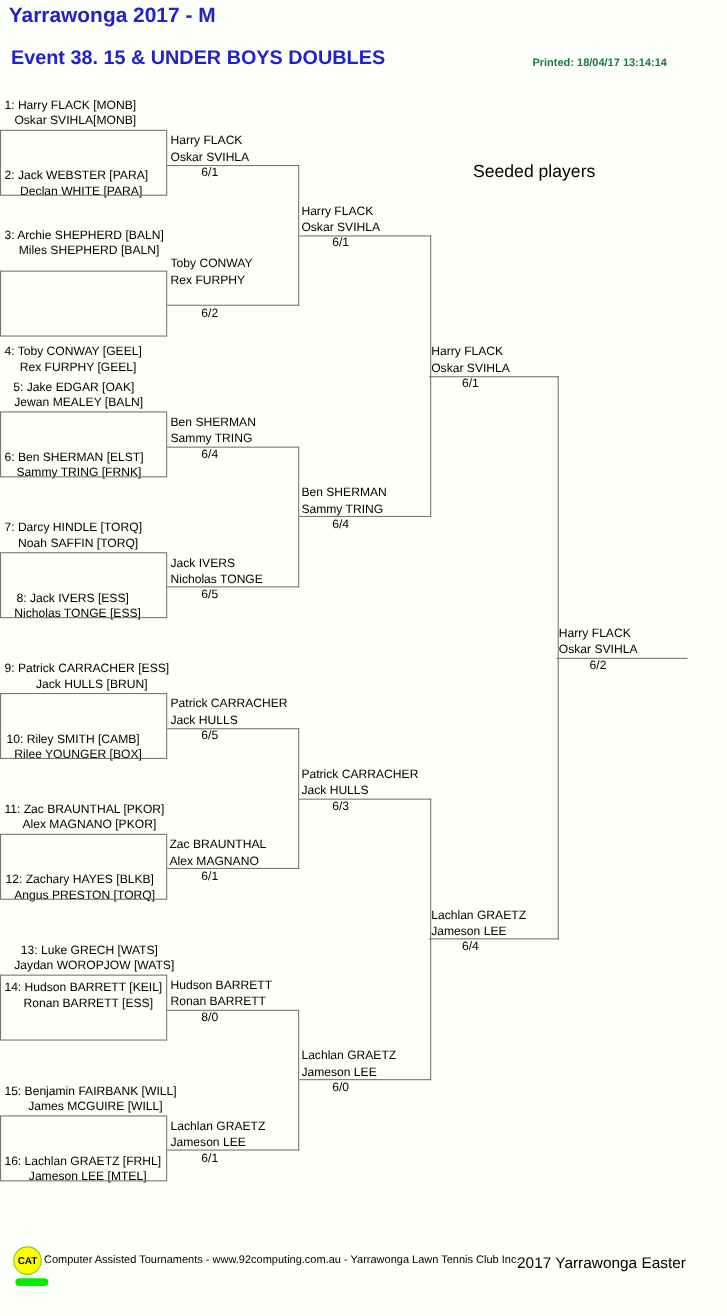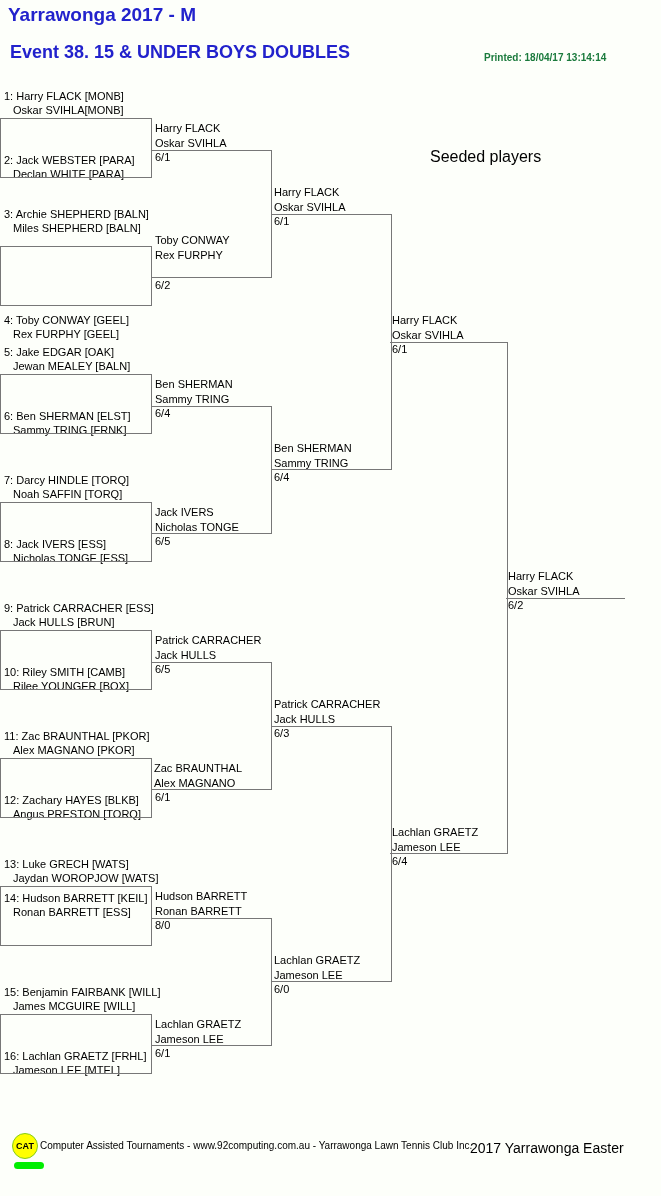--- a/index.html
+++ b/index.html
@@ -47,37 +47,39 @@
     color: #000;
     white-space: nowrap;
     margin-top: 44px;
   }
 
   
   .entry {
     font-size: 11px;
     line-height: 13.5px;
     white-space: nowrap;
+    text-align: center;
   }
   .entry .ln2 { padding-left: 9px; display:block; }
 
   .r1box {
     border: 1px solid #777;
     background: transparent;
     box-sizing: border-box;
   }
   .winner {
     font-size: 11px;
     line-height: 14.5px;
     white-space: nowrap;
   }
   .score {
     font-size: 11px;
     line-height: 12px;
     white-space: nowrap;
+    margin-left: 28px;
   }
   .hline { border-top: 1px solid #777; height: 0; }
 
   
   #footer-logo {
     left: 12px; top: 1133px;
     width: 26px; height: 26px;
     border-radius: 50%;
     background: #ffff00;
     border: 1px solid #84cc16;

